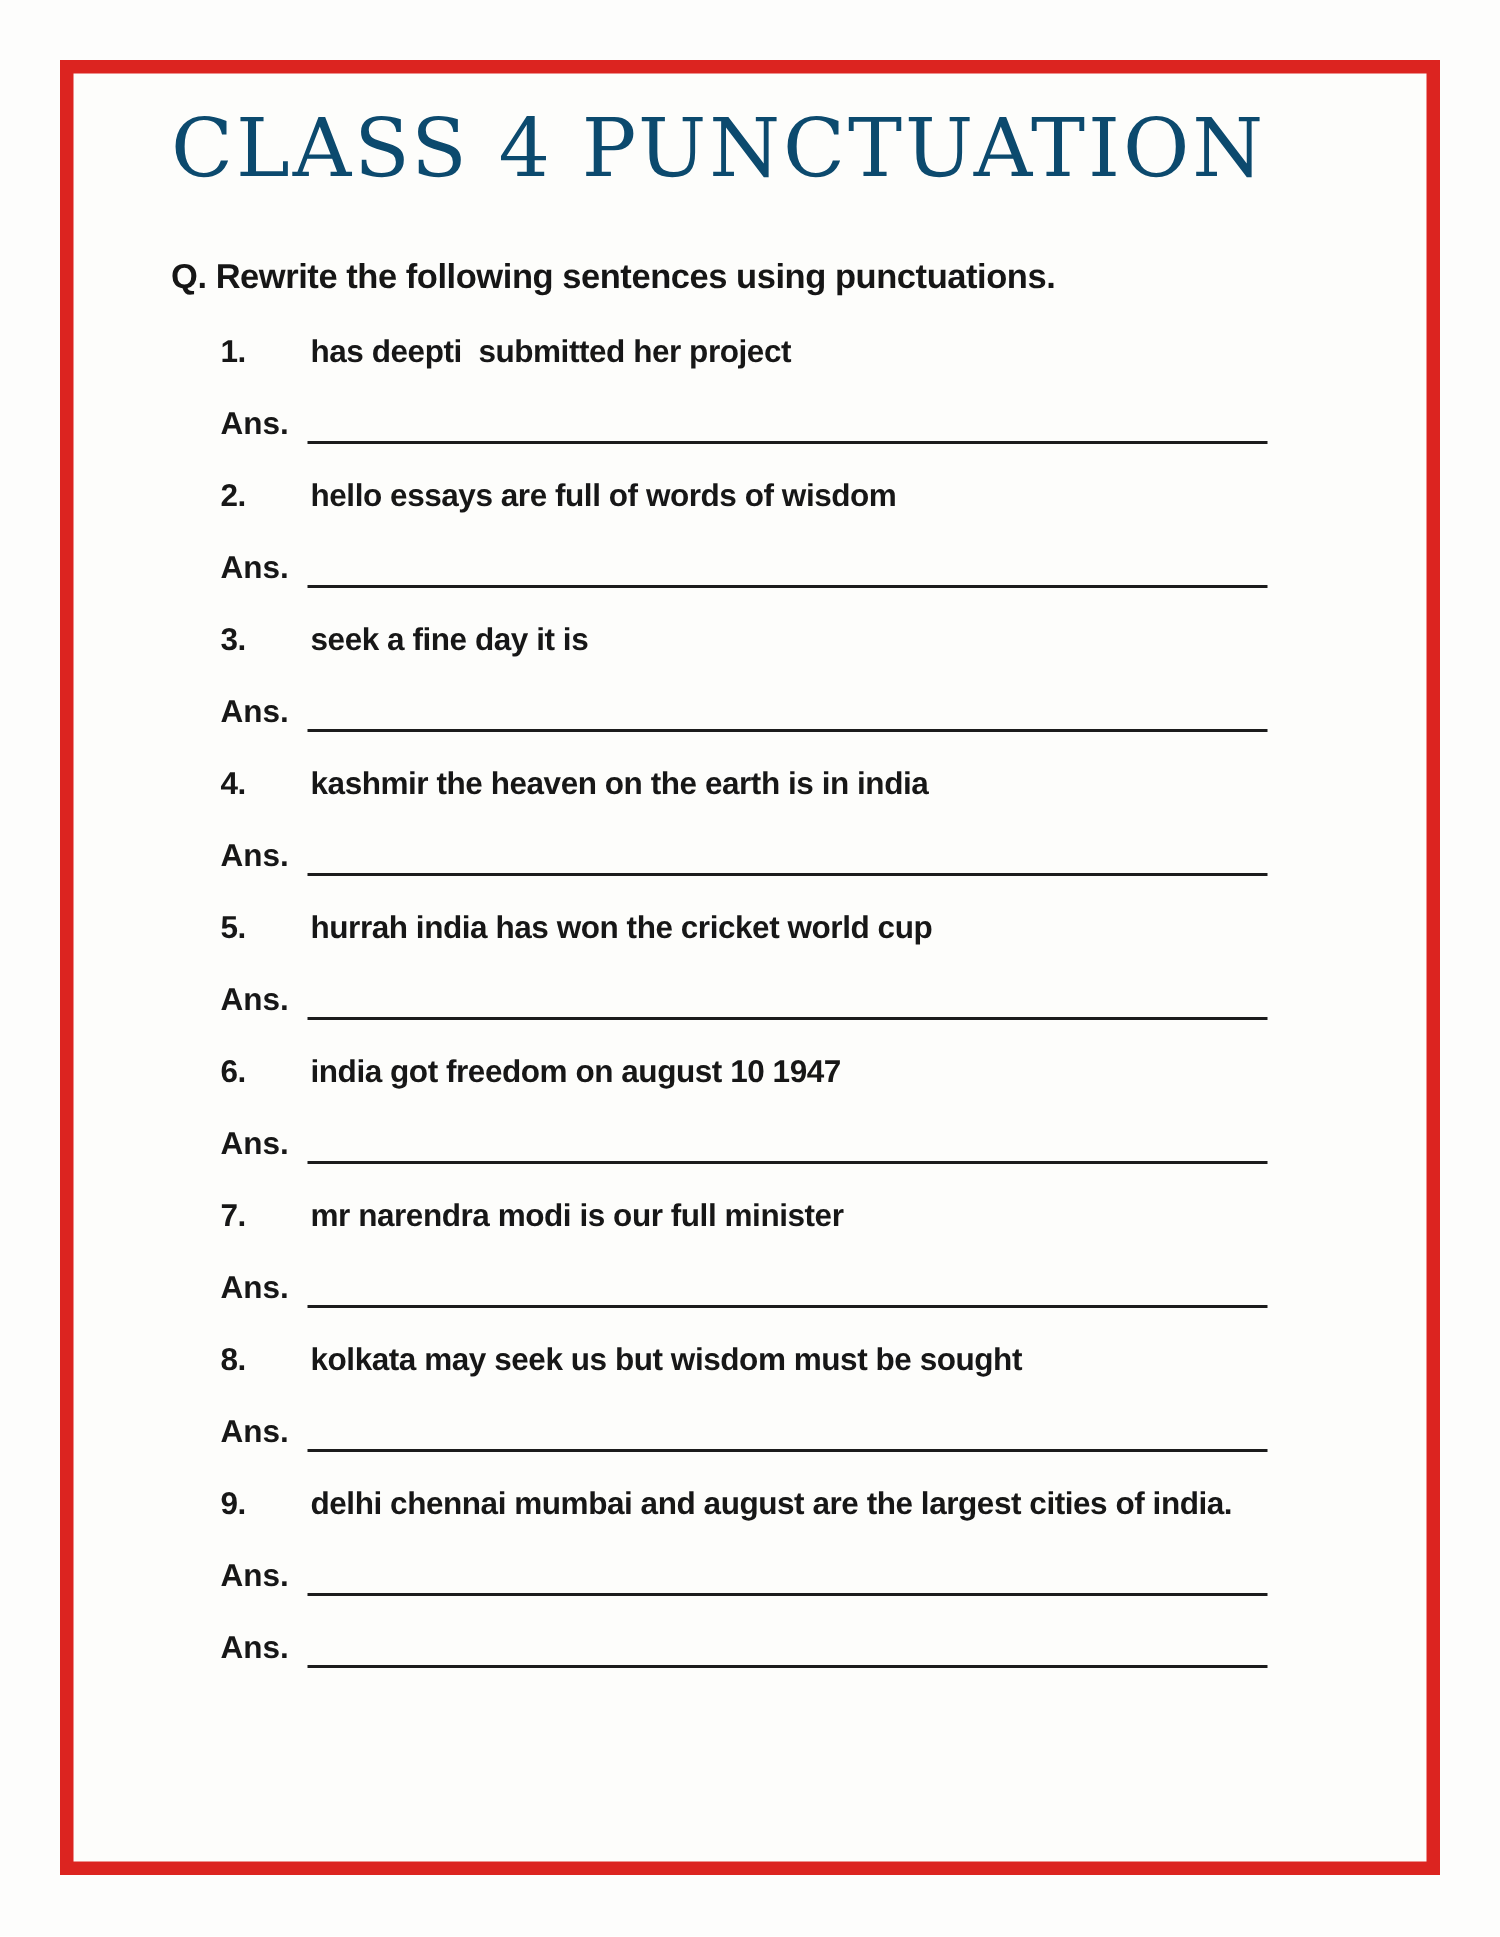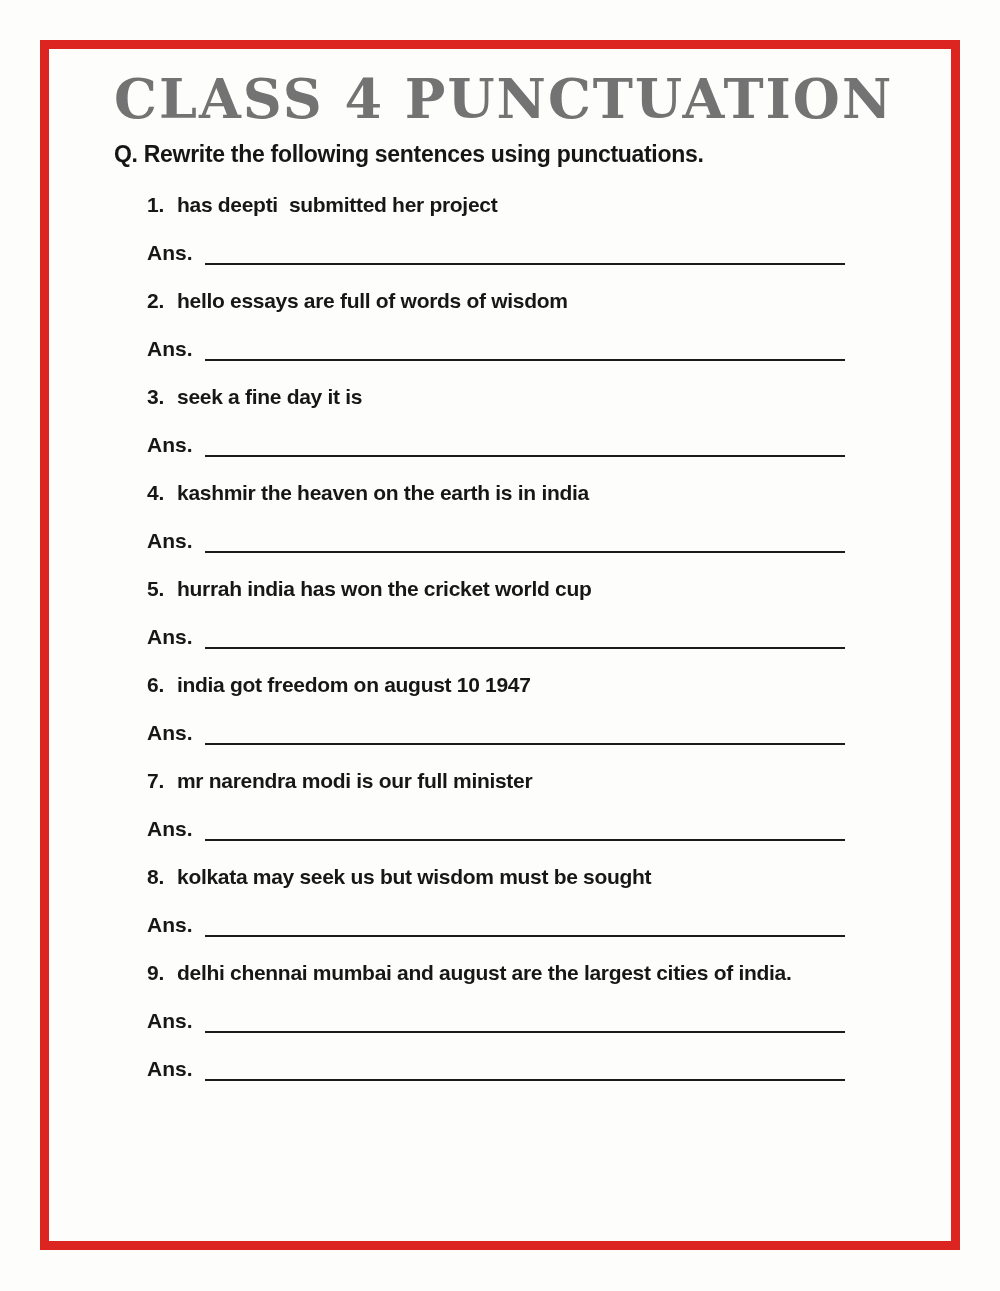--- a/index.html
+++ b/index.html
@@ -22,29 +22,29 @@
     width: 920px;
     height: 1210px;
     box-sizing: border-box;
     border: 9px solid #dc2420;
     background: #fdfdfb;
     padding: 14px 58px 0 65px;
   }
   .title {
     margin: 6px 0 0 0;
     font-family: "DejaVu Serif", serif;
-    font-weight: bold;
+    font-weight: normal;
     font-size: 54px;
     line-height: 60px;
     letter-spacing: 2px;
-    color: #737373;
+    color: #0c4a6e;
     white-space: nowrap;
   }
   .question {
-    margin-top: 10px;
+    margin-top: 40px;
     font-size: 23px;
     font-weight: bold;
     color: #161616;
     line-height: 30px;
     letter-spacing: -0.3px;
   }
   .items {
     margin-left: 33px;
     margin-top: 22px;
   }
@@ -60,24 +60,25 @@
     margin-top: 20px;
   }
   .num {
     width: 30px;
     flex-shrink: 0;
   }
   .qtext {
     flex: 1;
     white-space: pre-wrap;
     max-width: 680px;
+    margin-left: 30px;
   }
   .answer {
     display: flex;
-    align-items: flex-start;
+    align-items: center;
     max-width: 698px;
     margin-top: 20px;
     font-size: 21px;
     font-weight: bold;
     color: #171717;
     line-height: 28px;
   }
   .ans-label {
     flex-shrink: 0;
   }

